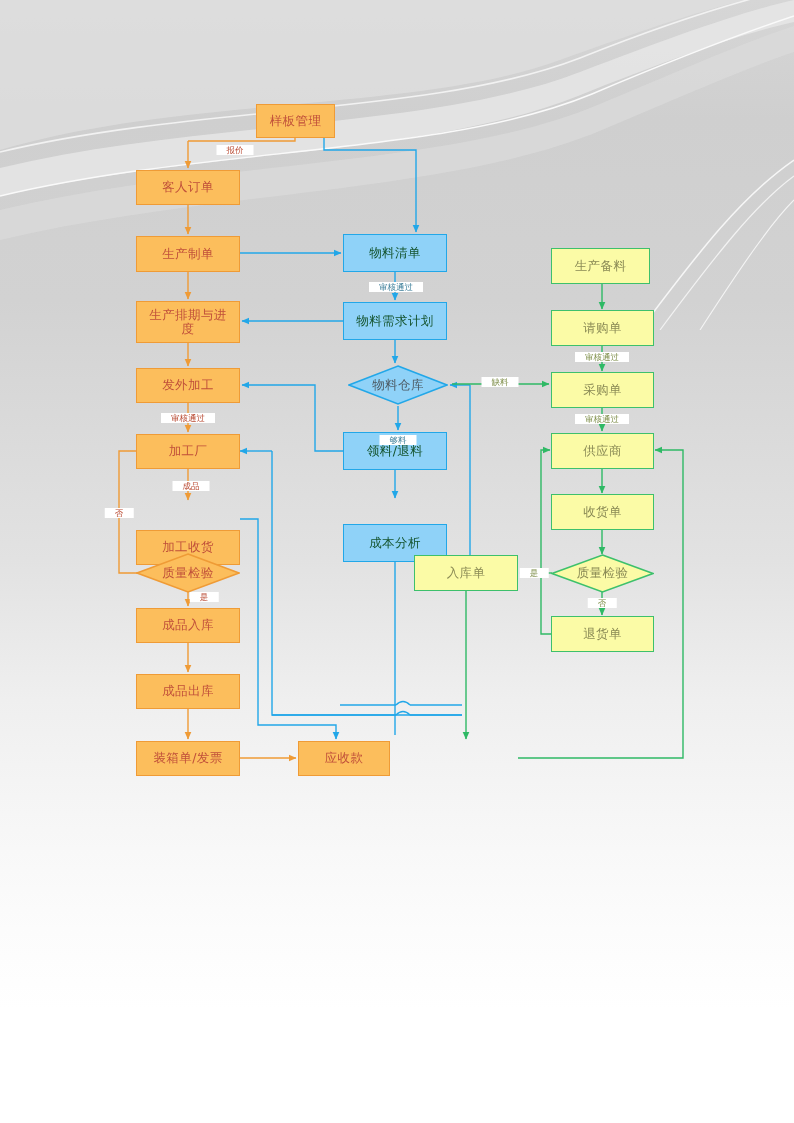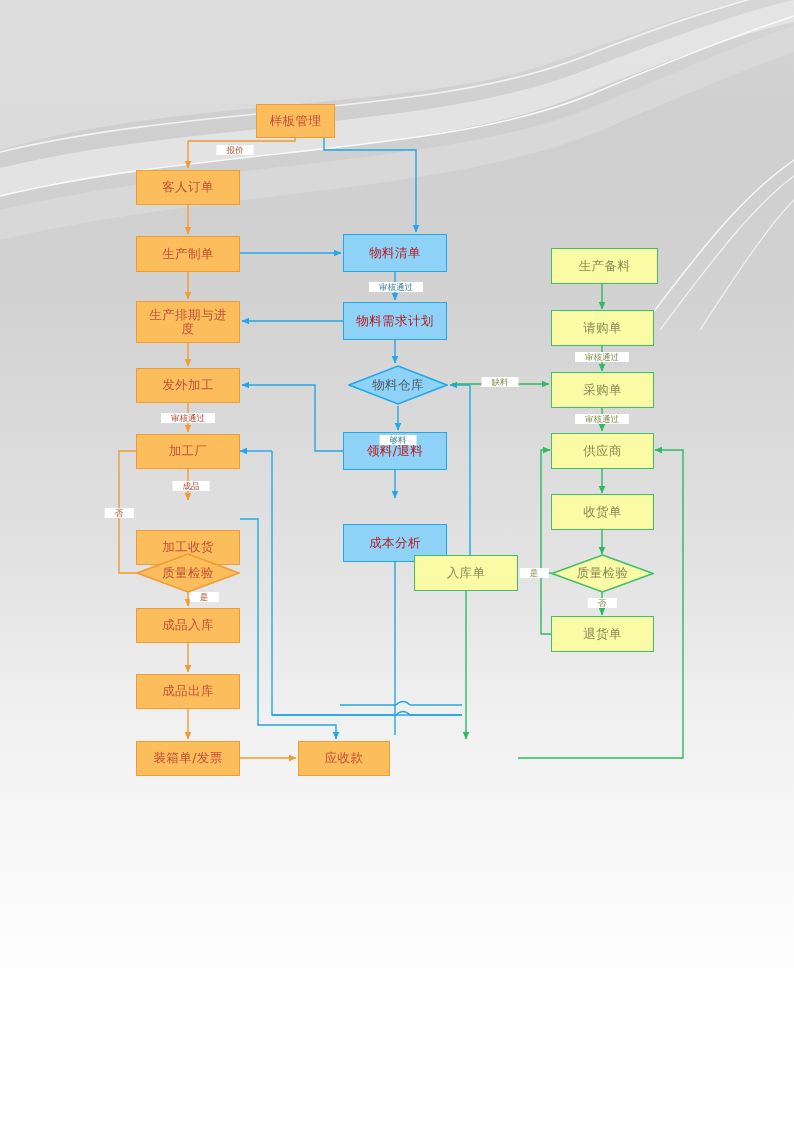--- a/index.html
+++ b/index.html
@@ -22,21 +22,21 @@
   #edges{position:absolute;left:0;top:0;width:794px;height:1123px;}
 
   .node{position:absolute;box-sizing:border-box;
         display:flex;align-items:center;justify-content:center;
         text-align:center;line-height:1.15;
         font-size:12.5px;letter-spacing:.4px;}
 
   
   .n-or{background:#fcbe5c;border:1.4px solid #ef9b36;color:#c0503a;}
   
-  .n-bl{background:#8fd2f8;border:1.6px solid #22a7e8;color:#b91c1c;}
+  .n-bl{background:#8fd2f8;border:1.6px solid #22a7e8;color:#14532d;}
   
   .n-ye{background:#fbfba6;border:1.6px solid #3dc06c;color:#8a8a55;}
 
   .dia{position:absolute;box-sizing:border-box;}
   .dia .dshape{position:absolute;inset:0;}
   .dia .dtxt{position:absolute;inset:0;display:flex;align-items:center;
              justify-content:center;font-size:12.5px;letter-spacing:.4px;}
   .dia-or .dtxt{color:#c0503a;}
   .dia-bl .dtxt{color:#4d5a63;}
   .dia-ye .dtxt{color:#8a8a55;}
@@ -233,21 +233,21 @@
   </div>
 
   <div class="node n-bl" style="left:343px;top:432px;width:104px;height:38px;">
     <span>领料/退料</span>
   </div>
 
   <div class="node n-bl" style="left:343px;top:500px;width:104px;height:38px;margin-top:24px;">
     <span>成本分析</span>
   </div>
 
-  <div class="node n-ye" style="left:551px;top:248px;width:107px;height:36px;">
+  <div class="node n-ye" style="left:551px;top:248px;width:99px;height:36px;">
     <span>生产备料</span>
   </div>
 
   <div class="node n-ye" style="left:551px;top:310px;width:103px;height:36px;">
     <span>请购单</span>
   </div>
 
   <div class="node n-ye" style="left:551px;top:372px;width:103px;height:36px;">
     <span>采购单</span>
   </div>

